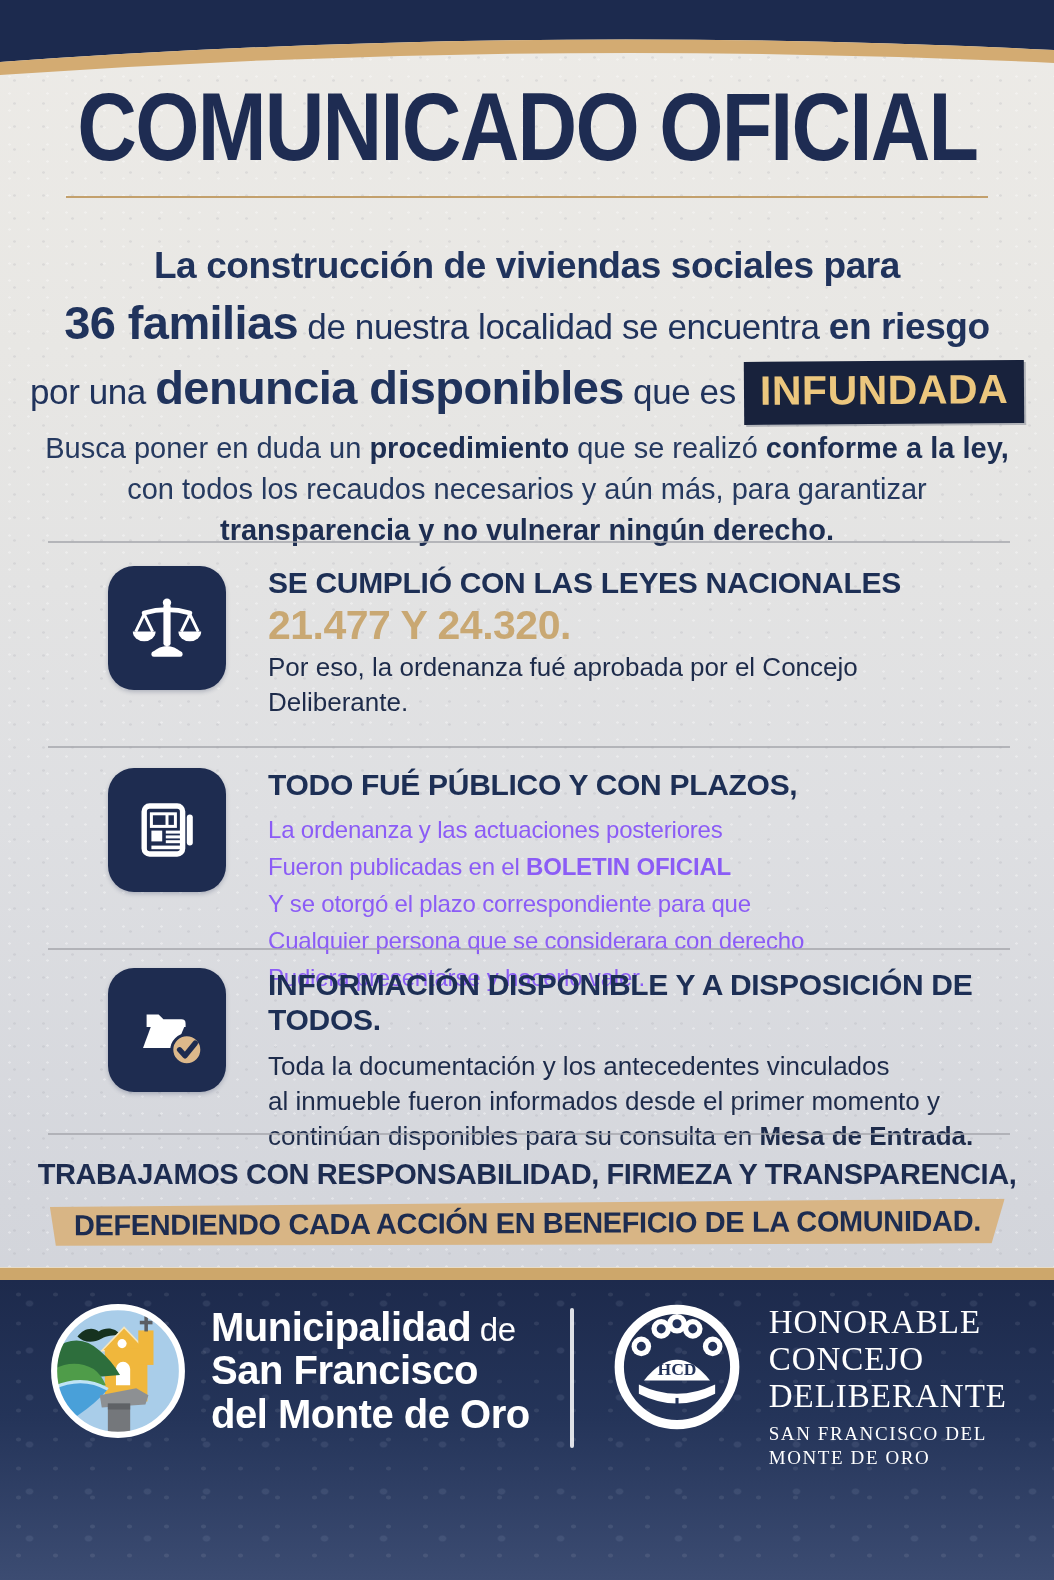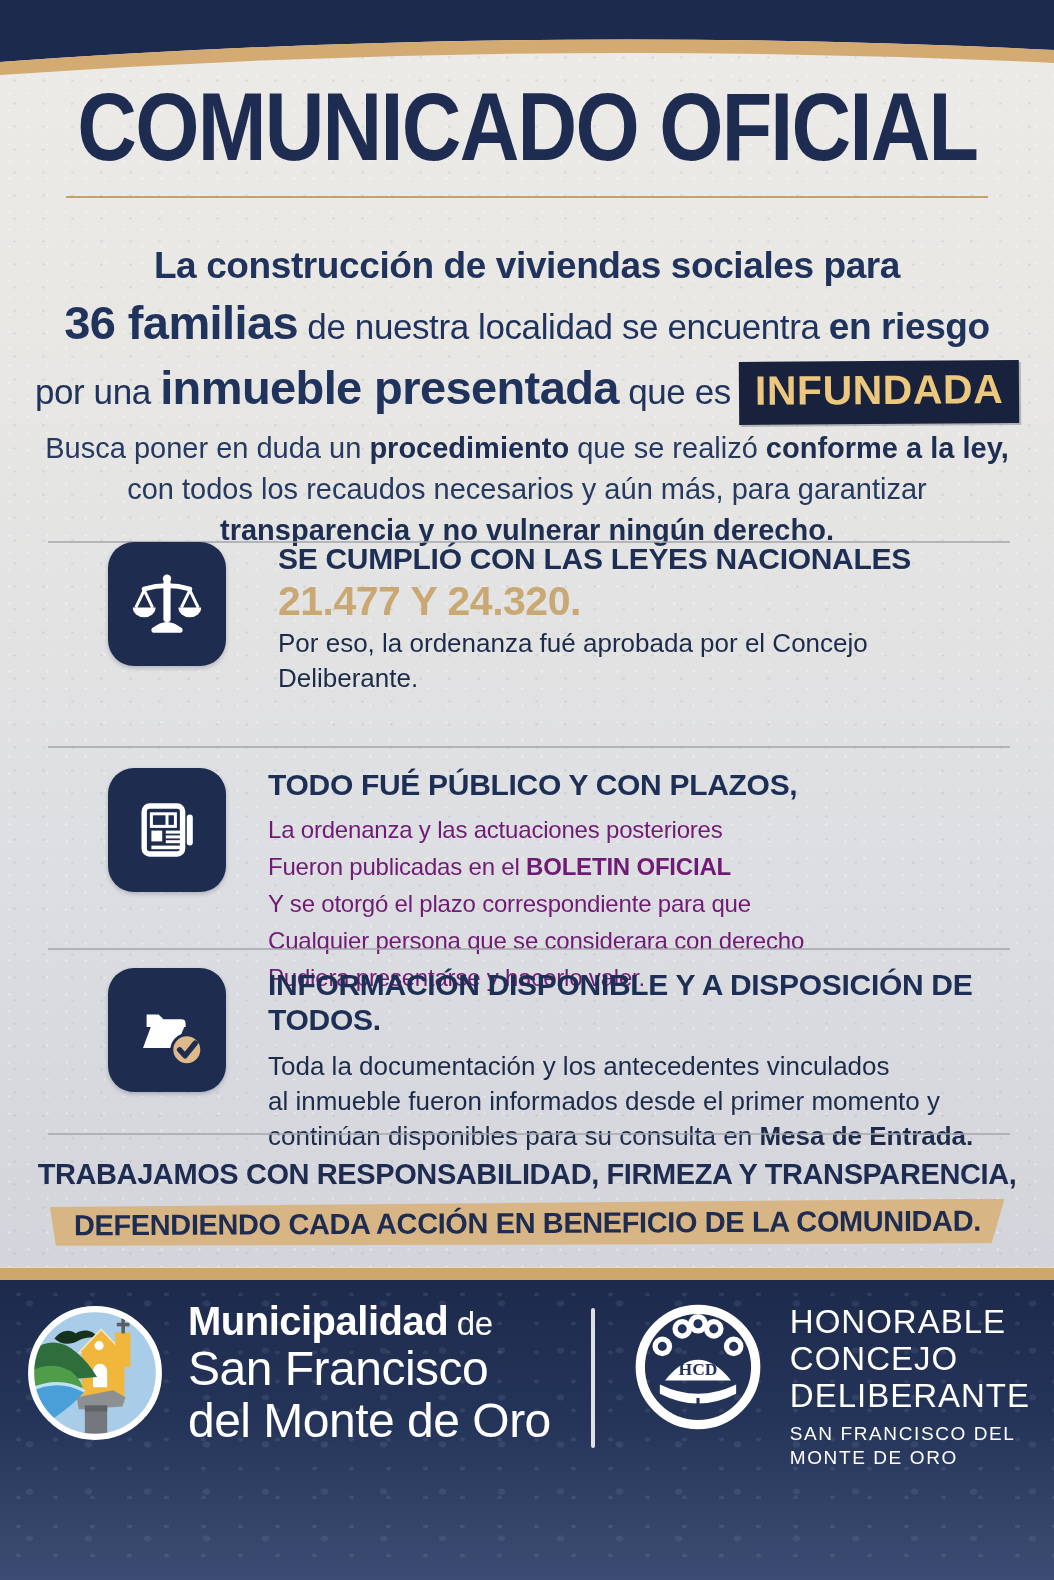--- a/index.html
+++ b/index.html
@@ -43,33 +43,33 @@
   
   .intro{position:absolute;top:428px;left:0;width:100%;text-align:center;
     font-size:29px;line-height:1.42;color:#263a60;font-weight:400;}
   .intro b{font-weight:700;color:#1d2e52;}
 
   .divider{position:absolute;left:48px;width:962px;height:2px;background:#a4a6ab;opacity:.75;}
   .d1{top:541px;} .d2{top:746px;} .d3{top:948px;} .d4{top:1133px;}
 
   
   .row{position:absolute;left:108px;display:flex;align-items:flex-start;}
-  .r1{top:542px;gap:10px;} .r2{top:768px;} .r3{top:968px;}
+  .r1{top:566px;} .r2{top:768px;} .r3{top:968px;}
   .tile{
     flex:none;width:118px;height:124px;border-radius:26px;background:#1e2c50;
     display:flex;align-items:center;justify-content:center;overflow:visible;
     box-shadow:0 2px 4px rgba(30,44,80,.25);
   }
   .tile svg{overflow:visible;}
   .sec-text{margin-left:42px;max-width:720px;}
   .sec-head{font-size:30px;font-weight:800;color:#1d2f55;letter-spacing:-.3px;line-height:1.15;}
   .sec-laws{font-size:41px;font-weight:800;color:#c9a873;letter-spacing:-.5px;line-height:1.1;margin-top:2px;}
   .sec-body{font-size:26px;color:#1d2b4a;line-height:1.35;margin-top:2px;}
   .sec-body .bbig{font-size:28px;font-weight:800;display:block;margin:2px 0;}
-  .sec-lines{font-size:24px;color:#701a75;line-height:1.55;margin-top:8px;letter-spacing:-.2px;}
+  .sec-lines{font-size:24px;color:#8b5cf6;line-height:1.55;margin-top:8px;letter-spacing:-.2px;}
   .sec-lines b{font-weight:800;}
   .r3 .sec-body{font-size:26px;margin-top:12px;}
   .r3 .sec-body b{font-weight:800;}
 
   
   .closing{position:absolute;top:1158px;left:0;width:100%;text-align:center;color:#1d2c50;}
   .closing-l1{font-size:29px;font-weight:800;letter-spacing:-.4px;}
   .closing-l2{
     display:inline-block;margin-top:10px;background:#d8b585;color:#1d2c50;
     font-size:29px;font-weight:800;letter-spacing:-.4px;padding:6px 24px;
@@ -86,24 +86,24 @@
       radial-gradient(rgba(190,200,225,.10) 3px, transparent 4.5px),
       linear-gradient(180deg,#1d2a4c 0%,#243459 45%,#3c4c72 100%);
     background-size:37px 29px, 59px 47px, 100% 100%;
     display:flex;align-items:flex-start;justify-content:center;
     padding-top:20px;box-sizing:border-box;color:#fff;
   }
   .muni-group{display:flex;align-items:center;}
   .muni-text{margin-left:22px;line-height:1.08;}
   .muni-l1{font-size:40px;font-weight:700;letter-spacing:-.5px;}
   .muni-de{font-size:33px;font-weight:400;}
-  .muni-l2,.muni-l3{font-size:48px;font-weight:400;letter-spacing:-.5px;}
+  .muni-l2,.muni-l3{font-size:40px;font-weight:700;letter-spacing:-.5px;}
   .v-sep{width:4px;height:140px;background:rgba(255,255,255,.85);margin:8px 36px 0 40px;border-radius:2px;}
   .hcd-group{display:flex;align-items:flex-start;}
-  .hcd-text{margin-left:25px;font-family:Liberation Sans, sans-serif;line-height:1.12;margin-top:4px;}
+  .hcd-text{margin-left:25px;font-family:Liberation Serif, serif;line-height:1.12;margin-top:4px;}
   .hcd-l{font-size:33px;letter-spacing:1px;}
   .hcd-sub{font-size:19px;letter-spacing:1.6px;line-height:1.25;}
   .hcd-sub.first{margin-top:7px;}
 </style>
 </head>
 <body>
 
 <div class="poster">
 
   <div class="top-curve">
@@ -114,21 +114,21 @@
   </div>
 
   <div class="title-wrap">
     <span class="title">COMUNICADO OFICIAL</span>
   </div>
   <div class="title-rule"></div>
 
   <div class="headline">
     <div class="hl-line hl-1">La construcción de viviendas sociales para</div>
     <div class="hl-line"><span class="hl-big">36 familias</span><span class="hl-mid"> de nuestra localidad se encuentra </span><span class="hl-bold">en riesgo</span></div>
-    <div class="hl-line"><span class="hl-mid">por una </span><span class="hl-big">inmueble presentada</span><span class="hl-mid"> que es</span><span class="badge">INFUNDADA</span></div>
+    <div class="hl-line"><span class="hl-mid">por una </span><span class="hl-big">denuncia disponibles</span><span class="hl-mid"> que es</span><span class="badge">INFUNDADA</span></div>
   </div>
 
   <div class="intro">
     <div><span>Busca poner en duda un </span><b>procedimiento</b><span> que se realizó </span><b>conforme a la ley,</b></div>
     <div>con todos los recaudos necesarios y aún más, para garantizar</div>
     <div><b>transparencia y no vulnerar ningún derecho.</b></div>
   </div>
 
   <div class="divider d1"></div>
 

